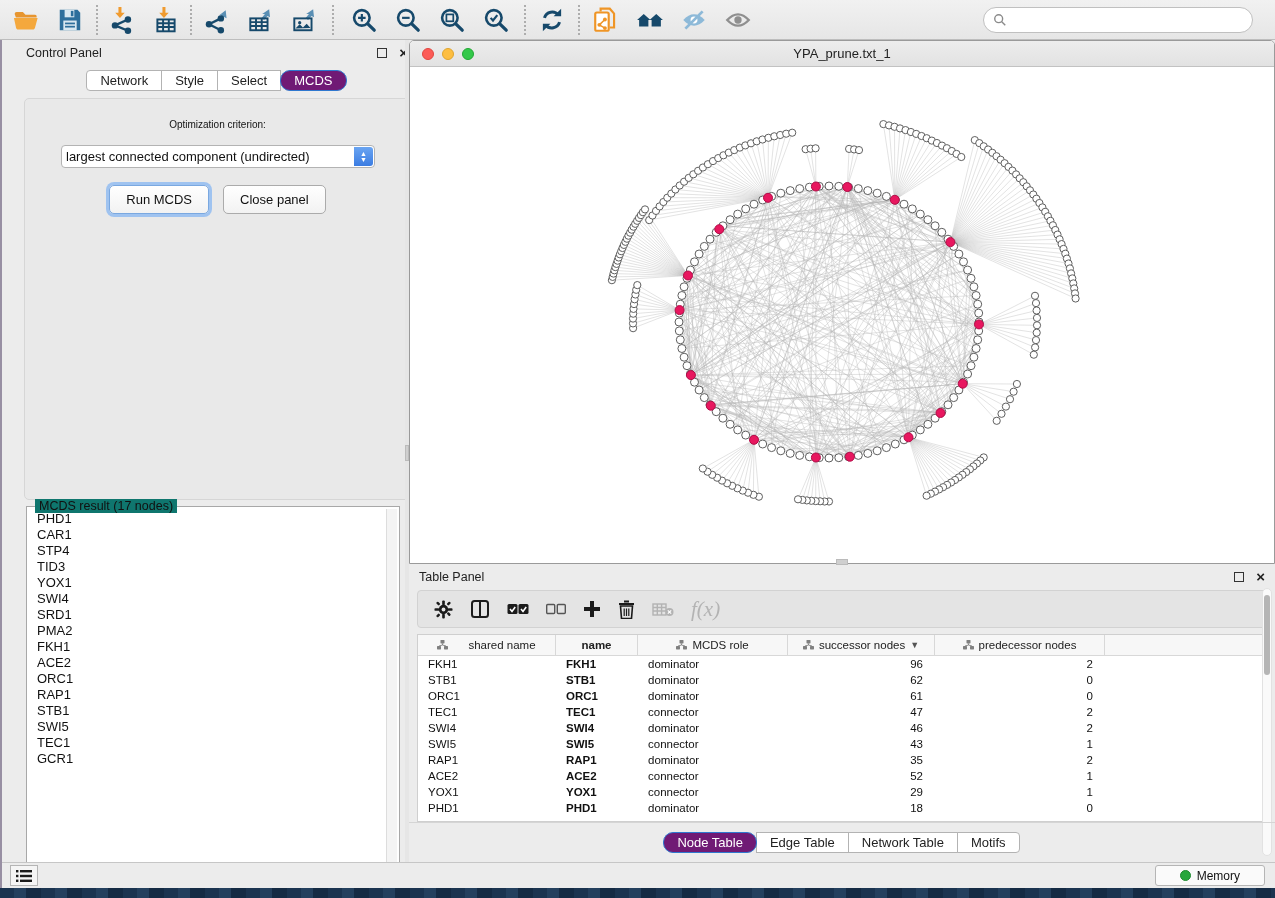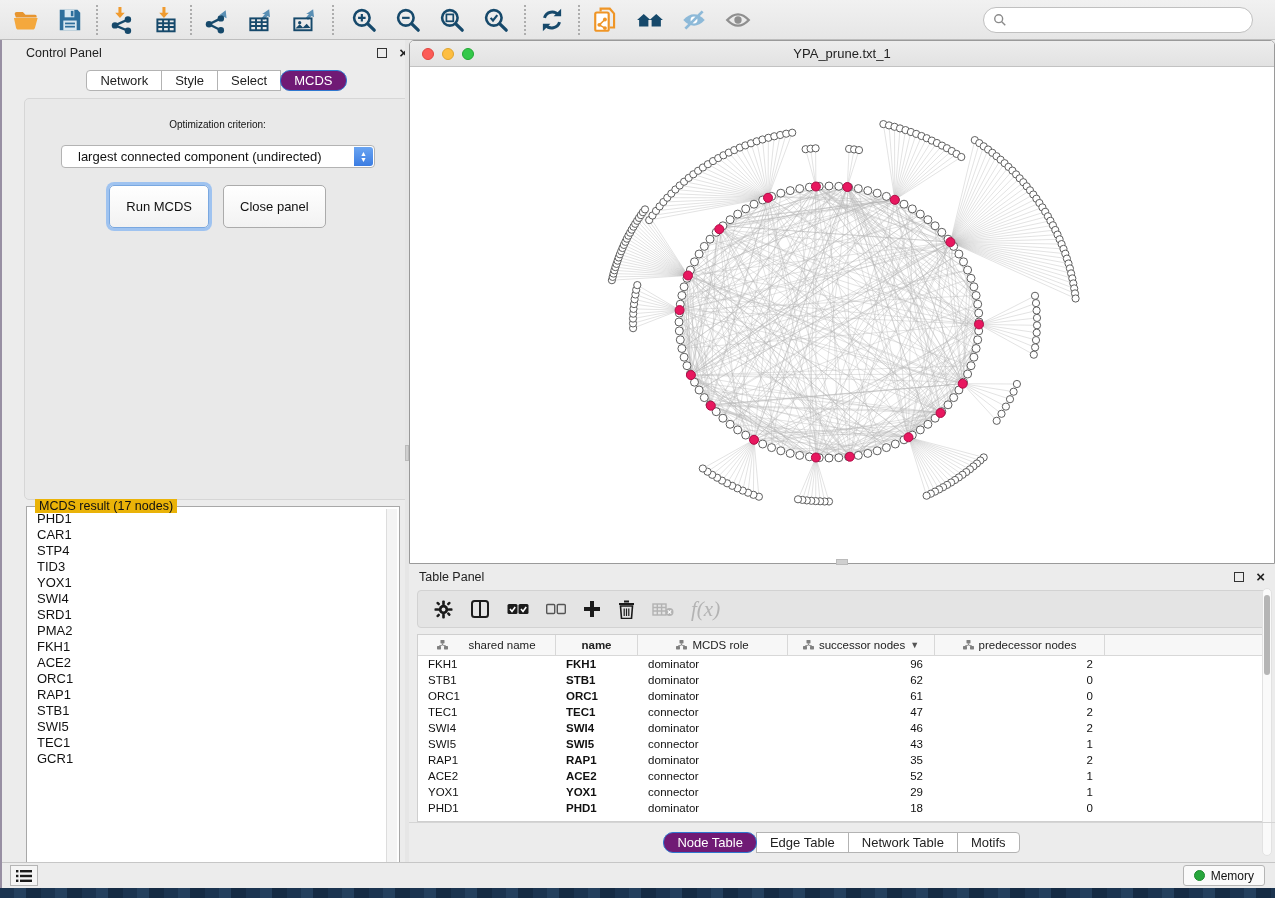--- a/index.html
+++ b/index.html
@@ -33,31 +33,31 @@
   .seg { border:1px solid #b3b3b3; background:#fff; color:#222; font-size:13px;
     padding:2px 13px; margin-left:-1px; position:relative; }
   .seg:first-child { border-radius:4px 0 0 4px; }
   .seg:last-child { border-radius:0 4px 4px 0; }
   .seg.selected { background:#701a75; border-color:#2f78cf; color:#fff; z-index:2; border-radius:10px; }
   #cp-inset { position:absolute; left:8px; top:58px; width:387px; height:402px;
     background:#e9e9e9; border:1px solid #d6d6d6; border-radius:5px; }
   #opt-label { text-align:center; margin-top:20px; font-size:10px; color:#111; }
   #criterion { position:absolute; left:36px; top:46px; width:314px; height:23px; background:#fff;
     border:1px solid #b3b3b3; border-radius:4px; font-size:13px; color:#111;
-    display:flex; align-items:center; padding-left:16px; }
+    display:flex; align-items:center; padding-left:4px; }
   #criterion .stepper { position:absolute; right:1px; top:1px; bottom:1px; width:19px;
     background:linear-gradient(#6aa5f2,#3b7ce2); border-radius:0 3px 3px 0;
     color:#fff; font-size:7px; display:flex; flex-direction:column; align-items:center; justify-content:center; line-height:6px; }
   .btn-row { position:absolute; left:0; top:86px; width:100%; display:flex; justify-content:center; gap:14px; }
   .pbtn { background:linear-gradient(#ffffff,#f2f2f2); border:1px solid #ababab; border-radius:5px;
-    font-size:13px; color:#111; padding:13px 16px; }
+    font-size:13px; color:#111; padding:6px 16px; }
   .pbtn.focus { box-shadow:0 0 0 3px rgba(110,170,245,.6); border-color:#7aa8e0; }
   #mcds-fieldset { position:absolute; left:10px; top:466px; width:374px; height:372px;
     border:1px solid #a8a8a8; background:#fff; }
-  #mcds-legend { position:absolute; left:8px; top:-8px; background:#eab308; padding:0 4px;
+  #mcds-legend { position:absolute; left:8px; top:-8px; background:#0f766e; padding:0 4px;
     font-size:12.5px; color:#111; }
   #mcds-list { position:absolute; inset:4px 14px 2px 2px; overflow:hidden; }
   .mcds-item { font-size:13px; color:#111; line-height:16px; padding-left:8px; }
   #mcds-scroll { position:absolute; right:2px; top:2px; bottom:2px; width:11px;
     background:#f4f4f4; border-left:1px solid #ddd; }
 
   
   #v-splitter { position:absolute; left:405px; top:40px; width:4px; height:822px; background:#e6e6e6; }
   #v-splitter .handle { position:absolute; left:0; top:405px; width:4px; height:16px; background:#cfcfcf; border:1px solid #bbb; }
   #h-splitter-handle { position:absolute; left:836px; top:559px; width:12px; height:6px; background:#cfcfcf; border:1px solid #bbb; z-index:6; }
@@ -98,21 +98,21 @@
   #tp-tabs { position:absolute; left:0; bottom:0; width:100%; height:40px; border-top:1px solid #d5d5d5;
     display:flex; justify-content:center; align-items:center; }
 
   
   #statusbar { position:absolute; left:0; top:862px; width:1275px; height:26px;
     background:#ececec; border-top:1px solid #c6c6c6; }
   #list-btn { position:absolute; left:10px; top:2px; width:28px; height:21px; background:#f5f5f5;
     border:1px solid #b5b5b5; display:flex; align-items:center; justify-content:center; }
   #memory-btn { position:absolute; right:10px; top:2px; height:21px; background:#fafafa;
     border:1px solid #b5b5b5; border-radius:3px; display:flex; align-items:center; gap:6px;
-    padding:0 10px; font-size:12px; color:#111; }
+    padding:0 24px; font-size:12px; color:#111; }
   #memory-dot { width:11px; height:11px; border-radius:50%; background:#27a63c; border:1px solid #1d8a2f; }
 </style>
 </head>
 <body>
 
 <div id="app">
 
   <div id="toolbar">
     <div class="tbtn" style="left:12px">
       <svg viewBox="0 0 26 26">

